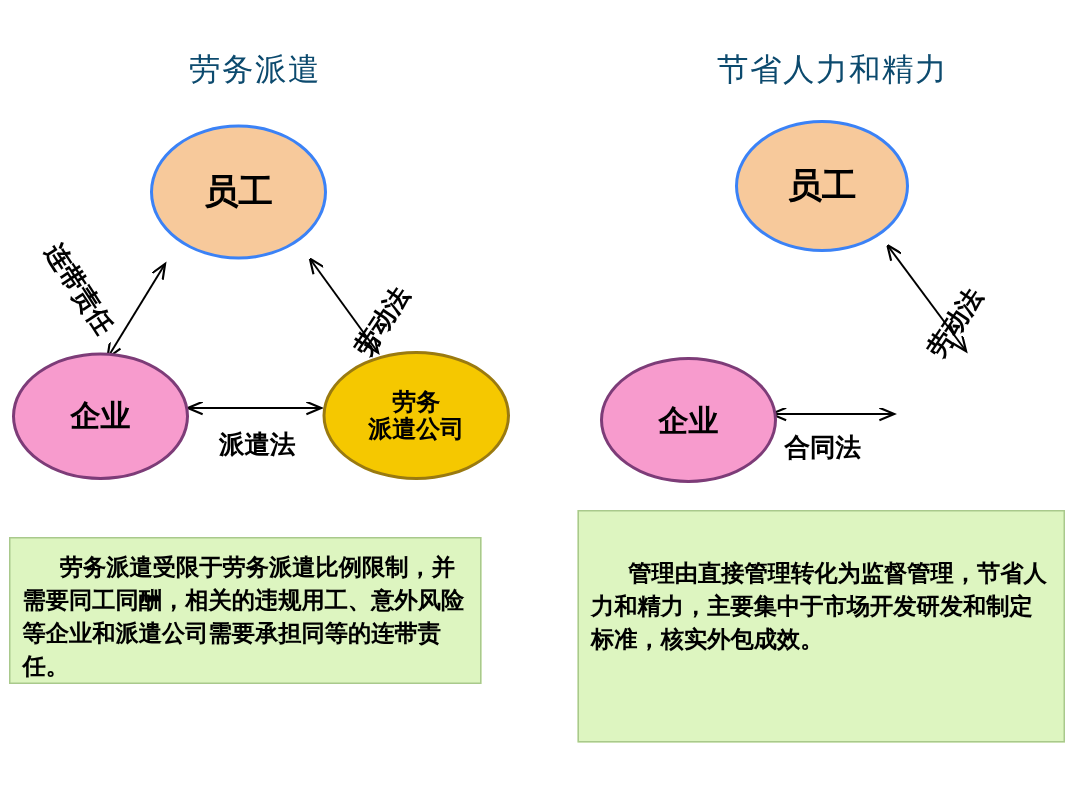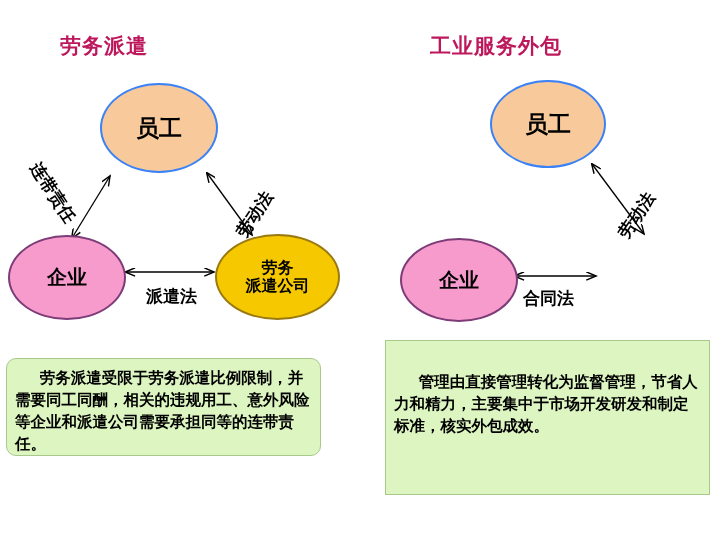--- a/index.html
+++ b/index.html
@@ -20,25 +20,25 @@
     left: 0; top: 0;
     width: 720px;
     height: 540px;
   }
 
   
   .panel-title {
     position: absolute;
     font-family: "DejaVu Serif", "Liberation Serif", serif;
     font-size: 21px;
-    font-weight: 700;
-    color: #be185d;
+    font-weight: 400;
+    color: #0c4a6e;
     letter-spacing: 1px;
     white-space: nowrap;
-    text-align: left;
+    text-align: center;
   }
   #title-left  { left: 60px;  top: 32px; width: 220px; }
   #title-right { left: 430px; top: 32px; width: 250px; }
 
   
   .node {
     position: absolute;
     display: flex;
     align-items: center;
     justify-content: center;
@@ -103,21 +103,21 @@
     border: 1px solid #A9C98C;
     color: #000000;
     font-family: "DejaVu Sans", "Liberation Sans", sans-serif;
     font-weight: 700;
     font-size: 15.5px;
     line-height: 1.42;
     padding: 8px 9px 8px 8px;
     text-indent: 1.6em;
     white-space: pre-line;
   }
-  #note-left  { left: 6px;   top: 358px; width: 315px; height: 98px; border-radius: 10px; }
+  #note-left  { left: 6px;   top: 358px; width: 315px; height: 98px; }
   #note-right { left: 385px; top: 340px; width: 325px; height: 155px; }
   .note-box .para { text-indent: 1.6em; margin: 0; white-space: pre-line; }
 </style>
 </head>
 <body>
 
 <div class="stage">
 
   <svg width="720" height="540" style="position:absolute;left:0;top:0;pointer-events:none;">
     <defs>
@@ -150,21 +150,21 @@
 派遣公司</div>
 
   <div class="edge-label rot-left" id="lbl-l-joint">连带责任</div>
 
   <div class="edge-label rot-right" id="lbl-l-labor">劳动法</div>
 
   <div class="edge-label" id="lbl-l-dispatch">派遣法</div>
 
   <div class="note-box" id="note-left">劳务派遣受限于劳务派遣比例限制，并需要同工同酬，相关的违规用工、意外风险等企业和派遣公司需要承担同等的连带责任。</div>
 
-  <div class="panel-title" id="title-right">工业服务外包</div>
+  <div class="panel-title" id="title-right">节省人力和精力</div>
 
   <div class="node node-employee" id="node-r-employee">员工</div>
 
   <div class="node node-enterprise" id="node-r-enterprise">企业</div>
 
 
   <div class="edge-label rot-right" id="lbl-r-labor">劳动法</div>
 
   <div class="edge-label" id="lbl-r-contract">合同法</div>
 

